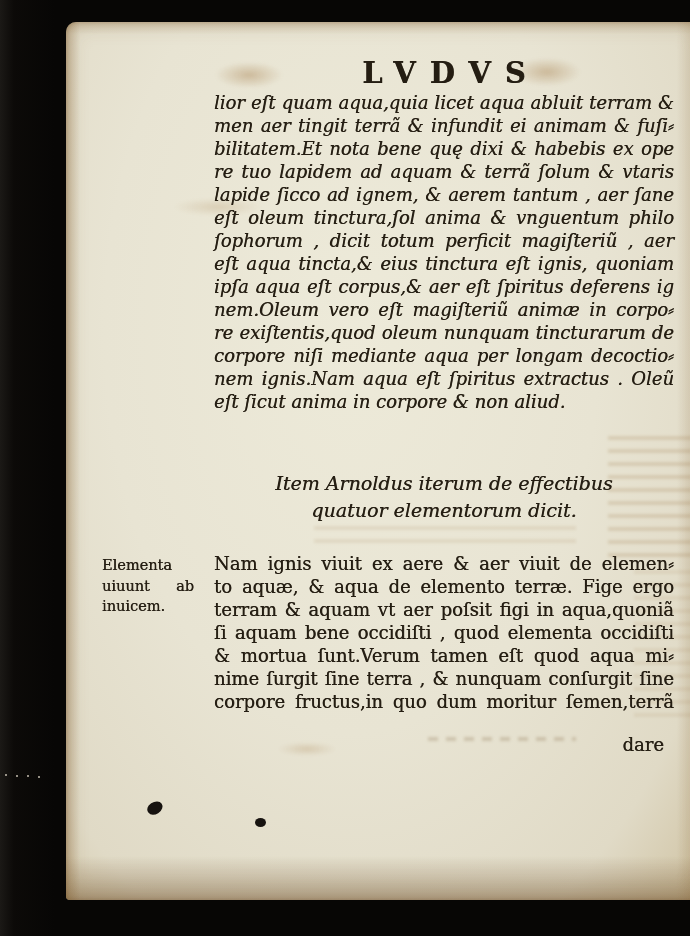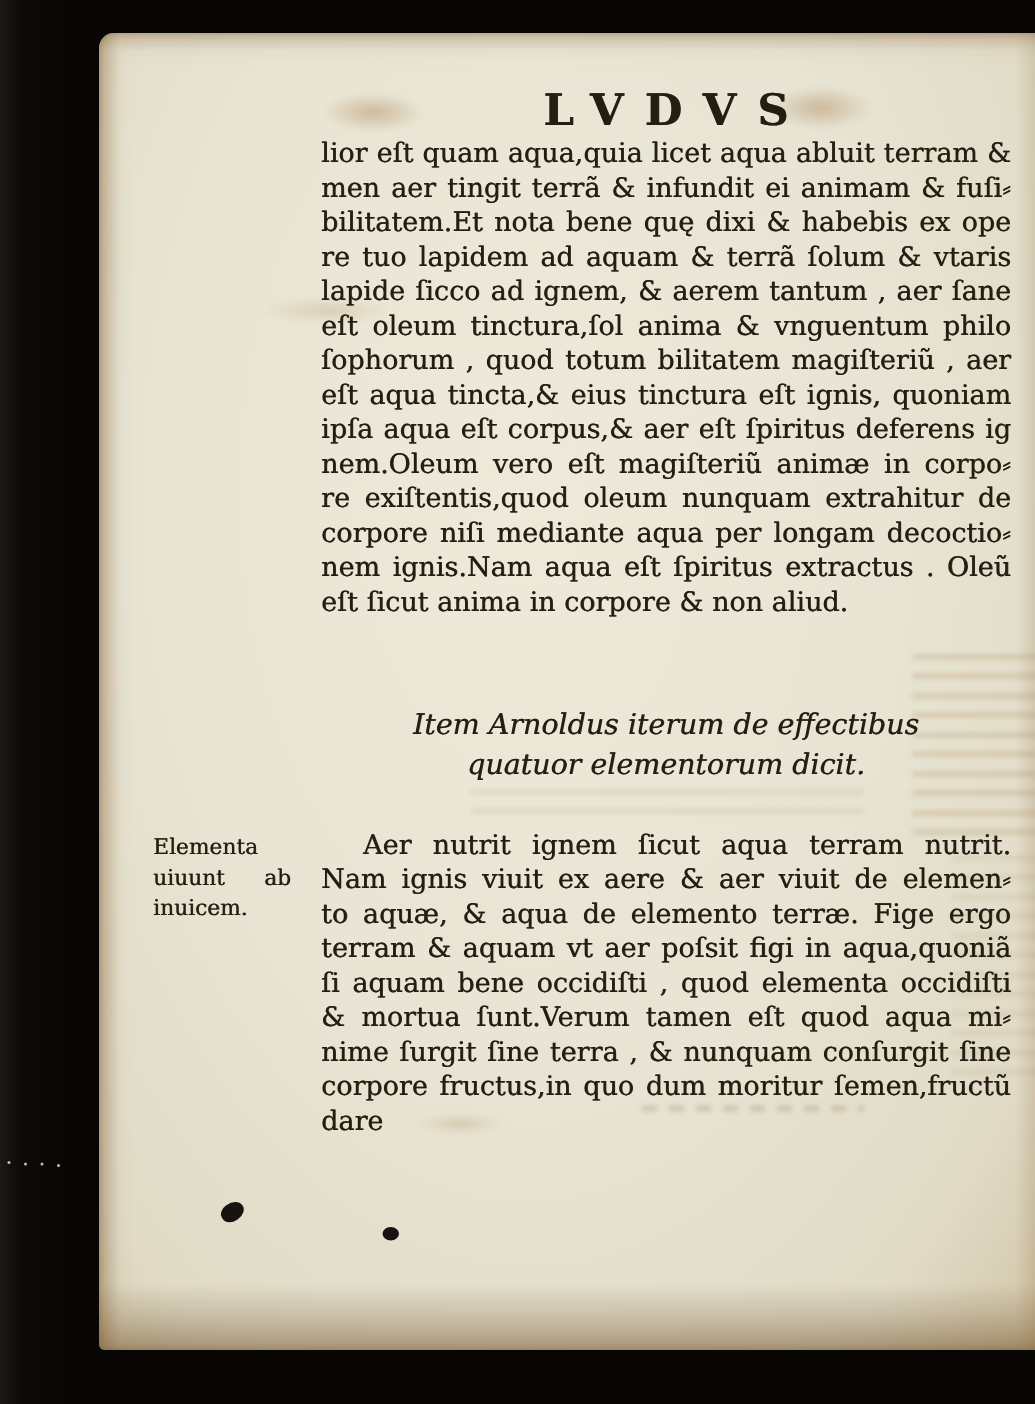--- a/index.html
+++ b/index.html
@@ -25,33 +25,33 @@
   .ink{color:#241d12;text-shadow:.35px .25px 0 rgba(36,29,18,.85);}
   #running-title{
     position:absolute;left:148px;top:34px;width:460px;
     text-align:center;font-size:29px;font-weight:bold;letter-spacing:14px;
     text-indent:14px; 
   }
   .column{position:absolute;left:148px;width:460px;font-size:18px;line-height:23px;}
   .jline{text-align:justify;text-align-last:justify;white-space:normal;}
   .lastline{text-align:right;text-align-last:left;}
   .indent{padding-left:28px;}
-  #para1{top:69px;}
+  #para1{top:69px;font-style:italic;}
   #section-heading{
     position:absolute;left:148px;top:448px;width:460px;
     font-style:italic;font-size:19px;line-height:27px;text-align:center;
   }
   #margin-note{
     position:absolute;left:36px;top:533px;width:92px;
     font-size:14.5px;line-height:20.5px;
   }
   .mnote-line{text-align:justify;text-align-last:justify;}
   .mnote-single{text-align-last:left;}
   #para2{top:530px;}
-  #catchword-line{padding-right:10px;}
+  #catchword-line{text-align:right;padding-right:10px;margin-top:20px;}
   
   .smudge{position:absolute;pointer-events:none;filter:blur(1.6px);}
   .smudge.blob{background:radial-gradient(ellipse at center, rgba(158,116,62,.38), rgba(158,116,62,0) 72%);}
   .smudge.lines{background:repeating-linear-gradient(180deg, rgba(150,108,56,.34) 0 4px, rgba(150,108,56,0) 4px 13px);opacity:.55;}
   .smudge.dashes{background:repeating-linear-gradient(90deg, rgba(120,90,50,.45) 0 10px, rgba(120,90,50,0) 10px 18px);height:4px;opacity:.5;}
   .ink-blot{position:absolute;background:#171310;border-radius:50%;}
   #blot-1{left:81px;top:780px;width:16px;height:12px;transform:rotate(-35deg);border-radius:45% 55% 50% 50%;}
   #blot-2{left:189px;top:796px;width:11px;height:9px;}
   .speck{position:absolute;width:2px;height:2px;background:#d8d2c2;border-radius:50%;opacity:.9;}
 </style>
@@ -79,49 +79,48 @@
 
     <div id="running-title" class="ink">LVDVS</div>
 
     <div id="para1" class="column ink">
       <div class="jline">lior eſt quam aqua,quia licet aqua abluit terram &amp;</div>
       <div class="jline">men aer tingit terrã &amp; infundit ei animam &amp; fuſi⸗</div>
       <div class="jline">bilitatem.Et nota bene quę dixi &amp; habebis ex ope</div>
       <div class="jline">re tuo lapidem ad aquam &amp; terrã ſolum &amp; vtaris</div>
       <div class="jline">lapide ſicco ad ignem, &amp; aerem tantum , aer ſane</div>
       <div class="jline">eſt oleum tinctura,ſol anima &amp; vnguentum philo</div>
-      <div class="jline">ſophorum , quod totum bilitatem magiſteriũ , aer</div>
+      <div class="jline">ſophorum , dicit totum perficit magiſteriũ , aer</div>
       <div class="jline">eſt aqua tincta,&amp; eius tinctura eſt ignis, quoniam</div>
       <div class="jline">ipſa aqua eſt corpus,&amp; aer eſt ſpiritus deferens ig</div>
       <div class="jline">nem.Oleum vero eſt magiſteriũ animæ in corpo⸗</div>
-      <div class="jline">re exiſtentis,quod oleum nunquam extrahitur de</div>
+      <div class="jline">re exiſtentis,quod oleum nunquam tincturarum de</div>
       <div class="jline">corpore niſi mediante aqua per longam decoctio⸗</div>
       <div class="jline">nem ignis.Nam aqua eſt ſpiritus extractus . Oleũ</div>
       <div class="jline lastline">eſt ſicut anima in corpore &amp; non aliud.</div>
     </div>
 
     <div id="section-heading" class="ink">
       <div>Item Arnoldus iterum de effectibus</div>
       <div>quatuor elementorum dicit.</div>
     </div>
 
     <div id="margin-note" class="ink">
       <div class="mnote-line mnote-single">Elementa</div>
       <div class="mnote-line">uiuunt ab</div>
       <div class="mnote-line mnote-single">inuicem.</div>
     </div>
 
     <div id="para2" class="column ink">
-      <div class="jline indent">Aer nutrit ignem ſicut aqua terram nutrit.</div>
       <div class="jline">Nam ignis viuit ex aere &amp; aer viuit de elemen⸗</div>
       <div class="jline">to aquæ, &amp; aqua de elemento terræ. Fige ergo</div>
       <div class="jline">terram &amp; aquam vt aer poſsit figi in aqua,quoniã</div>
       <div class="jline">ſi aquam bene occidiſti , quod elementa occidiſti</div>
       <div class="jline">&amp; mortua ſunt.Verum tamen eſt quod aqua mi⸗</div>
       <div class="jline">nime ſurgit ſine terra , &amp; nunquam conſurgit ſine</div>
-      <div class="jline">corpore fructus,in quo dum moritur ſemen,fructũ</div>
+      <div class="jline">corpore fructus,in quo dum moritur ſemen,terrã</div>
       <div id="catchword-line">dare</div>
     </div>
 
     <div class="ink-blot" id="blot-1"></div>
     <div class="ink-blot" id="blot-2"></div>
   </div>
 </div>
 
 </body></html>

